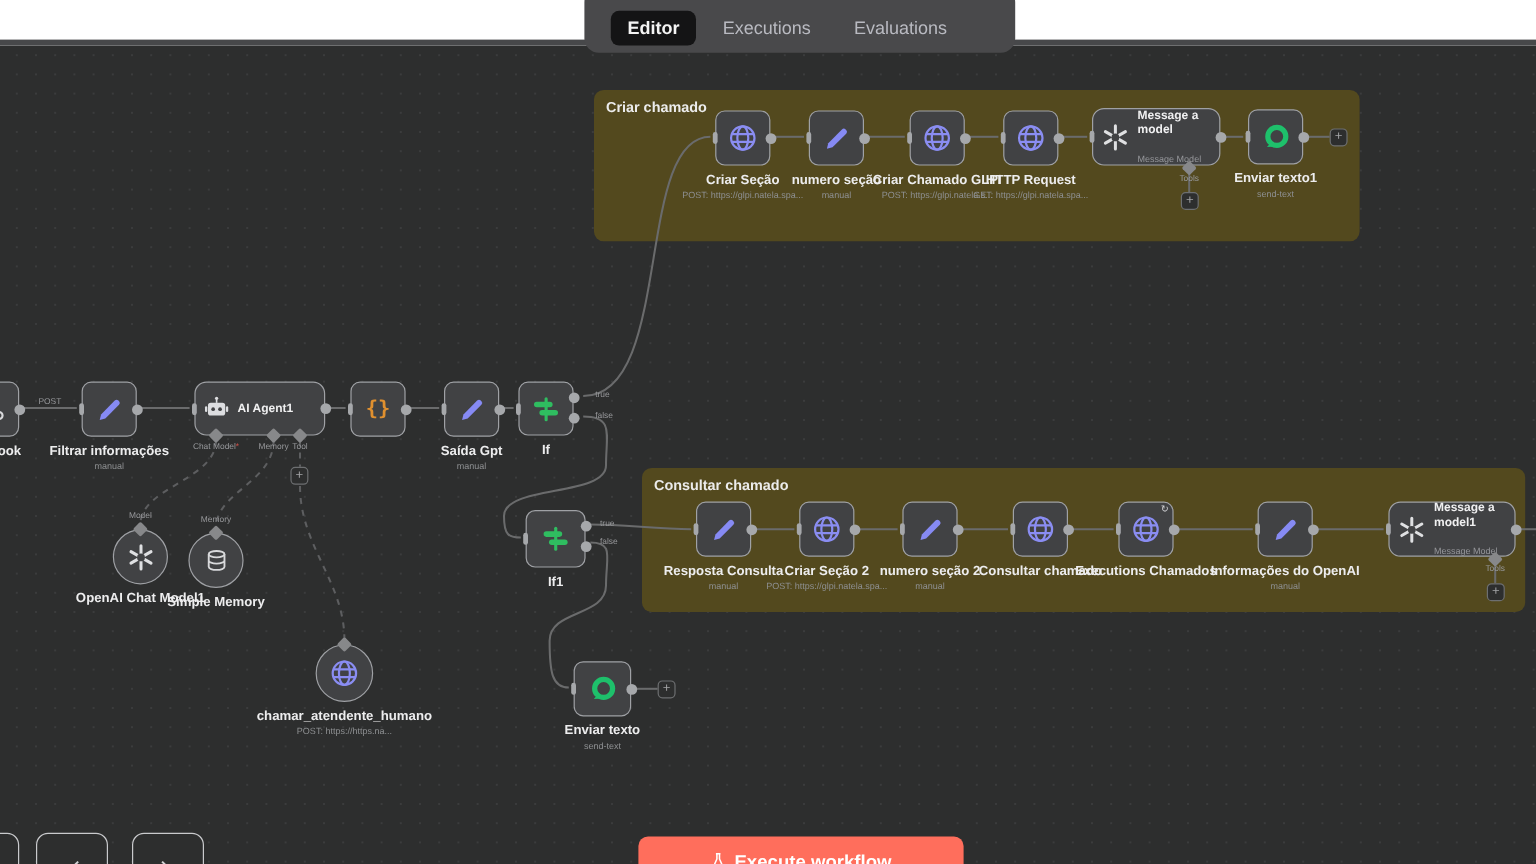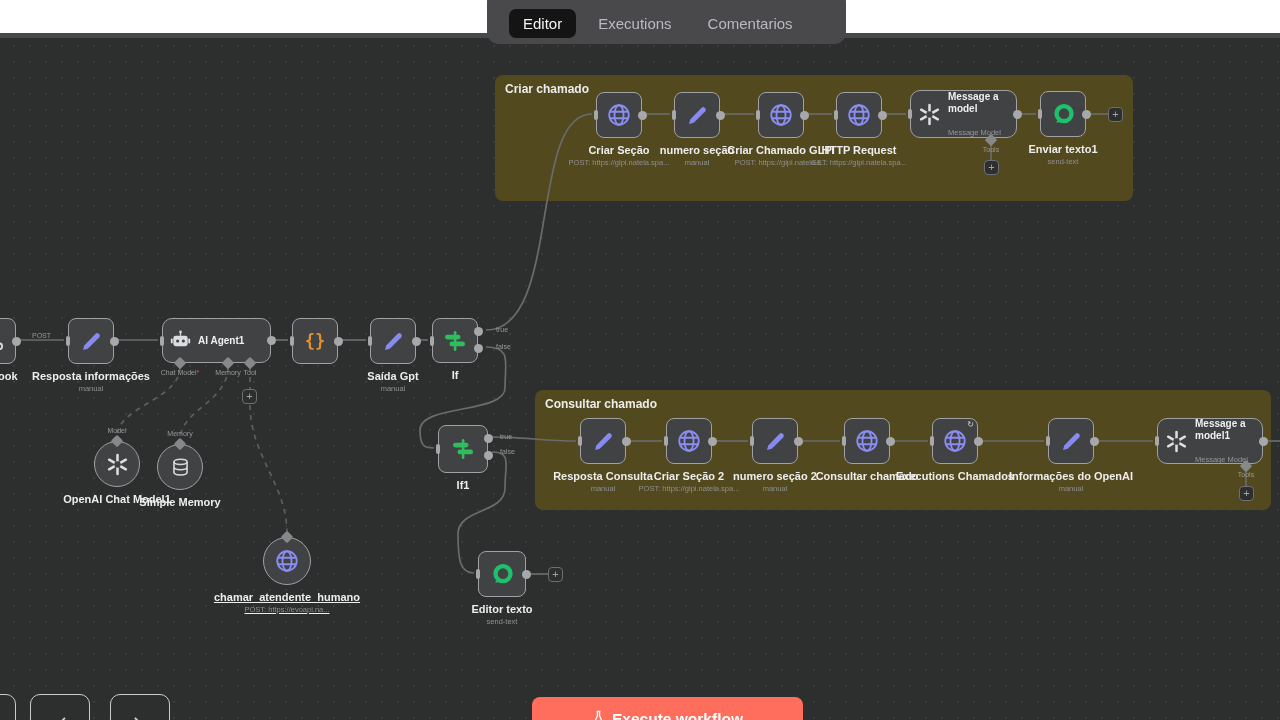--- a/index.html
+++ b/index.html
@@ -27,21 +27,21 @@
   .req{color:#e0524a;}
   .diamond{position:absolute;width:9px;height:9px;background:#87888a;transform:translate(-50%,-50%) rotate(45deg);border-radius:1.5px;}
   .plusbox{position:absolute;width:15px;height:15px;border:1.5px solid #6d6f71;border-radius:4px;background:#2d2e2e;
            color:#a3a4a6;font-size:11px;line-height:13px;text-align:center;box-sizing:border-box;}
   .badge{position:absolute;top:2px;right:3px;font-size:8px;color:#cfd0d2;line-height:8px;}
   
   #header{position:absolute;top:0;left:0;right:0;height:33px;background:#ffffff;border-bottom:5px solid #47484a;z-index:5;}
   #tabstrip{position:absolute;left:487px;top:-10px;width:359px;height:54px;background:#49494b;border-radius:12px;
             z-index:6;display:flex;align-items:flex-end;padding:0 0 6px 22px;box-sizing:border-box;gap:8px;}
   .tab{font-size:15px;color:#b9bac1;padding:6px 14px;border-radius:7px;white-space:nowrap;}
-  .tab.active{background:#141415;color:#f4f4f4;font-weight:400;}
+  .tab.active{background:#141415;color:#f4f4f4;font-weight:700;}
   
   .ctl{position:absolute;top:694px;width:60px;height:56px;border:1.8px solid #c9cacd;border-radius:10px;
        background:#2d2e2e;box-sizing:border-box;display:flex;align-items:center;justify-content:center;
        color:#d2d3d5;font-size:20px;z-index:4;}
   #execute{position:absolute;left:532px;top:697px;width:271px;height:45px;background:#ff6e5c;border:none;
            border-radius:8px;color:#fff;font-size:15.5px;font-weight:600;z-index:4;
            display:flex;align-items:flex-start;justify-content:center;gap:7px;padding-top:13px;box-sizing:border-box;
            font-family:"Liberation Sans",sans-serif;}
 </style>
 </head>
@@ -102,21 +102,21 @@
     <div class="node" style="left: 68px; top: 318px; width: 46px; height: 46px;">
       <span style="display: flex;">
         <svg viewBox="0 0 24 24" width="23" height="23" fill="#868af4">
           <path d="M3.2 20.8l1.2-4.7L16.3 4a2.3 2.3 0 013.2 0l.5.5a2.3 2.3 0 010 3.2L8.1 19.6z"></path>
         </svg>
       </span>
       <span class="in-port"></span>
       <span class="out-port" style="top: 50%; margin-top: -4.5px;"></span>
     </div>
     <div class="nlabel" style="left: 91px; top: 370px;">
-      <div>Resposta informações</div>
+      <div>Filtrar informações</div>
       <div class="nsub">manual</div>
     </div>
     <div class="node node--wide" style="left: 162px; top: 318px; width: 109px; height: 45px;">
       <span style="display: flex;">
         <svg width="23" height="23" viewBox="0 0 24 24" fill="#dcdde0">
           <circle cx="12" cy="3" r="1.4"></circle>
           <rect x="11.3" y="3.6" width="1.4" height="3.4"></rect>
           <rect x="4.5" y="7" width="15" height="11" rx="2.5"></rect>
           <rect x="1.9" y="10" width="2" height="5" rx="1"></rect>
           <rect x="20.1" y="10" width="2" height="5" rx="1"></rect>
@@ -371,21 +371,21 @@
       <span style="display: flex;">
         <svg width="27" height="27" viewBox="0 0 26 26">
           <circle cx="13.5" cy="12.2" r="7.2" fill="none" stroke="#1ec06b" stroke-width="4.2"></circle>
           <path d="M5.6 20.8l3.4-4 3.2 3.6z" fill="#1ec06b"></path>
         </svg>
       </span>
       <span class="in-port"></span>
       <span class="out-port" style="top: 50%; margin-top: -4.5px;"></span>
     </div>
     <div class="nlabel" style="left: 502px; top: 603px;">
-      <div>Editor texto</div>
+      <div>Enviar texto</div>
       <div class="nsub">send-text</div>
     </div>
     <div class="node node--circle" style="left: 94px; top: 441px; width: 46px; height: 46px;">
       <span style="display: flex;">
         <svg width="25" height="25" viewBox="0 0 26 26" stroke="#dfe0e2" stroke-width="2.6" stroke-linecap="round">
           <path d="M13 3v20M4.3 8l17.4 10M21.7 8L4.3 18" fill="none"></path>
           <circle cx="13" cy="13" r="3.4" fill="#414244" stroke="none"></circle>
         </svg>
       </span>
     </div>
@@ -405,23 +405,23 @@
     </div>
     <div class="node node--circle" style="left: 263px; top: 537px; width: 48px; height: 48px;">
       <span style="display: flex;">
         <svg viewBox="0 0 24 24" width="26" height="26" fill="none" stroke="#8a8df2" stroke-width="1.7">
           <circle cx="12" cy="12" r="9"></circle>
           <ellipse cx="12" cy="12" rx="4.2" ry="9"></ellipse>
           <path d="M3.4 9h17.2M3.4 15h17.2"></path>
         </svg>
       </span>
     </div>
-    <div class="nlabel" style="left: 287px; top: 591px; text-decoration: underline;">
+    <div class="nlabel" style="left: 287px; top: 591px;">
       <div>chamar_atendente_humano</div>
-      <div class="nsub">POST: https://evoapi.na...</div>
+      <div class="nsub">POST: https://https.na...</div>
     </div>
     <span class="diamond" style="left: 180px; top: 363px;"></span>
     <span class="diamond" style="left: 228px; top: 363px;"></span>
     <span class="diamond" style="left: 250px; top: 363px;"></span>
     <span class="diamond" style="left: 117px; top: 441px;"></span>
     <span class="diamond" style="left: 180px; top: 444px;"></span>
     <span class="diamond" style="left: 287px; top: 537px;"></span>
     <span class="diamond" style="left: 991px; top: 140px;"></span>
     <span class="diamond" style="left: 1246px; top: 466px;"></span>
     <div class="plusbox" style="left: 1108px; top: 107px;">+</div>
@@ -440,21 +440,21 @@
     <span class="tiny" style="left: 496px; top: 326px;">true</span>
     <span class="tiny" style="left: 496px; top: 343px;">false</span>
     <span class="tiny" style="left: 500px; top: 433px;">true</span>
     <span class="tiny" style="left: 500px; top: 448px;">false</span>
   </div>
 
 <div id="header"></div>
 <div id="tabstrip">
     <div class="tab active">Editor</div>
     <div class="tab">Executions</div>
-    <div class="tab">Comentarios</div>
+    <div class="tab">Evaluations</div>
   </div>
 
 <div id="controls-layer">
     <button class="ctl" style="left: -44px;"></button>
     <button class="ctl" style="left: 30px;">
       <span>↙</span>
     </button>
     <button class="ctl" style="left: 110px;">
       <span>↘</span>
     </button>

